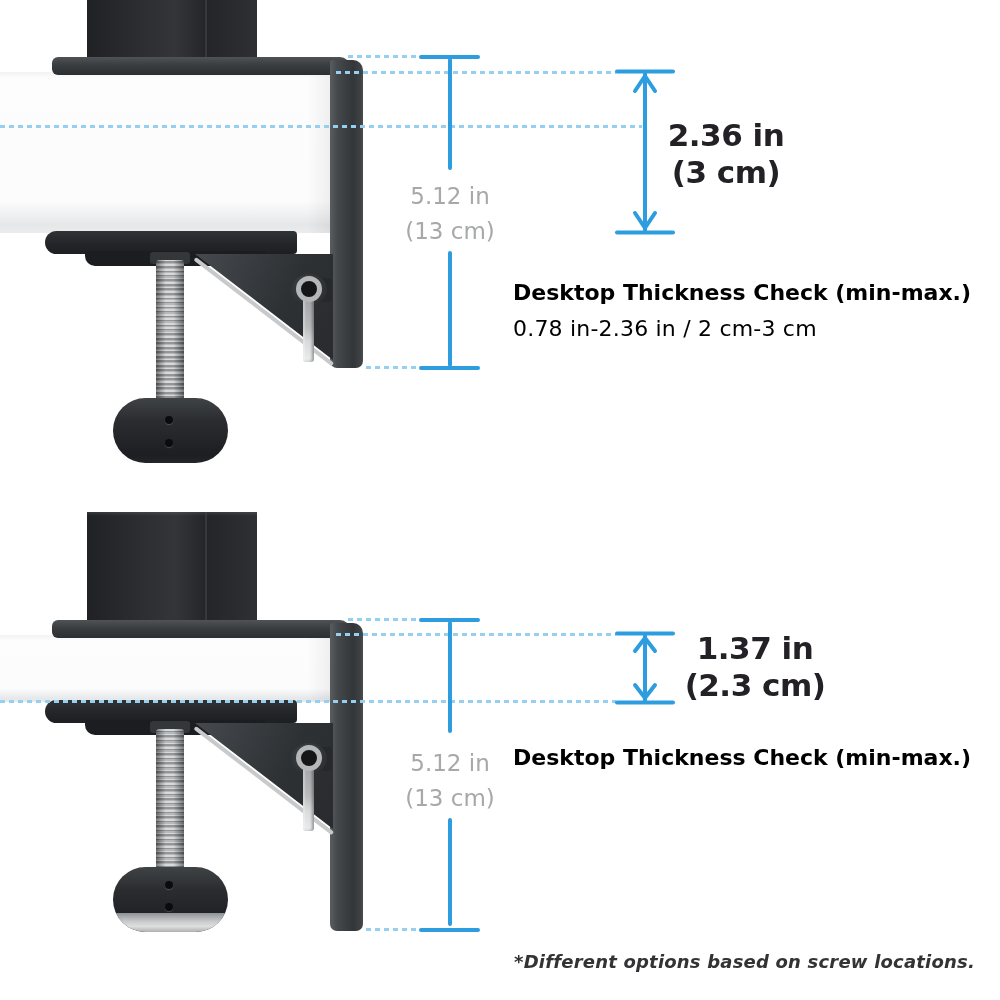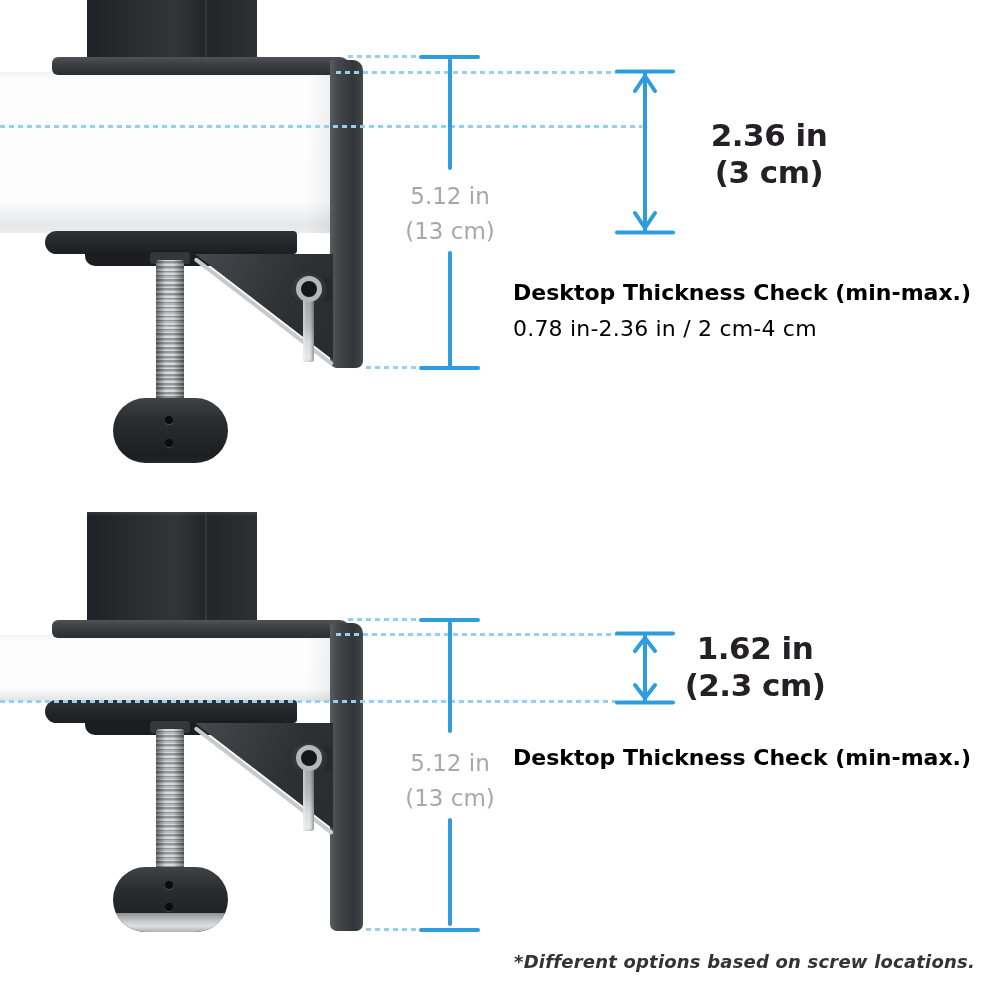--- a/index.html
+++ b/index.html
@@ -87,28 +87,28 @@
 
     <svg class="abs" style="left:614px;top:69px;" width="62" height="166" viewBox="0 0 62 166">
       <g stroke="#2d9de0" stroke-width="4" fill="none" stroke-linecap="round">
         <line x1="3" y1="2.5" x2="59" y2="2.5"></line>
         <line x1="3" y1="163.5" x2="59" y2="163.5"></line>
         <line x1="31" y1="5" x2="31" y2="161"></line>
         <path d="M21 22 L31 7 L41 22"></path>
         <path d="M21 144 L31 159 L41 144"></path>
       </g>
     </svg>
-    <div class="abs biglabel" style="left:644px;top:117px;">
+    <div class="abs biglabel" style="left:601px;top:117px;">
       <div>2.36 in</div>
       <div>(3 cm)</div>
     </div>
 
     <div class="abs check" style="left:513px;top:280px;">
       <div class="t">Desktop Thickness Check (min-max.)</div>
-      <div class="r">0.78 in-2.36 in / 2 cm-4 cm</div>
+      <div class="r">0.78 in-2.36 in / 2 cm-3 cm</div>
     </div>
   </div>
 
   <div>
 
     <div class="abs slab" style="left:0;top:635px;width:337px;height:67px;"></div>
     <div class="abs pole capped" style="left:87px;top:512px;width:170px;height:109px;"></div>
     <div class="abs plate" style="left:52px;top:620px;width:298px;height:18px;"></div>
     <div class="abs bracket" style="left:330px;top:623px;width:33px;height:308px;"></div>
     <div class="abs arm" style="left:45px;top:700px;width:252px;height:23px;"></div>
@@ -144,21 +144,21 @@
     <svg class="abs" style="left:614px;top:631px;" width="62" height="74" viewBox="0 0 62 74">
       <g stroke="#2d9de0" stroke-width="4" fill="none" stroke-linecap="round">
         <line x1="3" y1="2.5" x2="59" y2="2.5"></line>
         <line x1="3" y1="71.5" x2="59" y2="71.5"></line>
         <line x1="31" y1="5" x2="31" y2="69"></line>
         <path d="M21 20 L31 7 L41 20"></path>
         <path d="M21 54 L31 67 L41 54"></path>
       </g>
     </svg>
     <div class="abs biglabel" style="left:630px;top:630px;">
-      <div>1.62 in</div>
+      <div>1.37 in</div>
       <div>(2.3 cm)</div>
     </div>
 
     <div class="abs check" style="left:513px;top:745px;">
       <div class="t">Desktop Thickness Check (min-max.)</div>
     </div>
   </div>
 
   <div class="abs footnote" style="left:400px;top:951px;">*Different options based on screw locations.</div>
 

